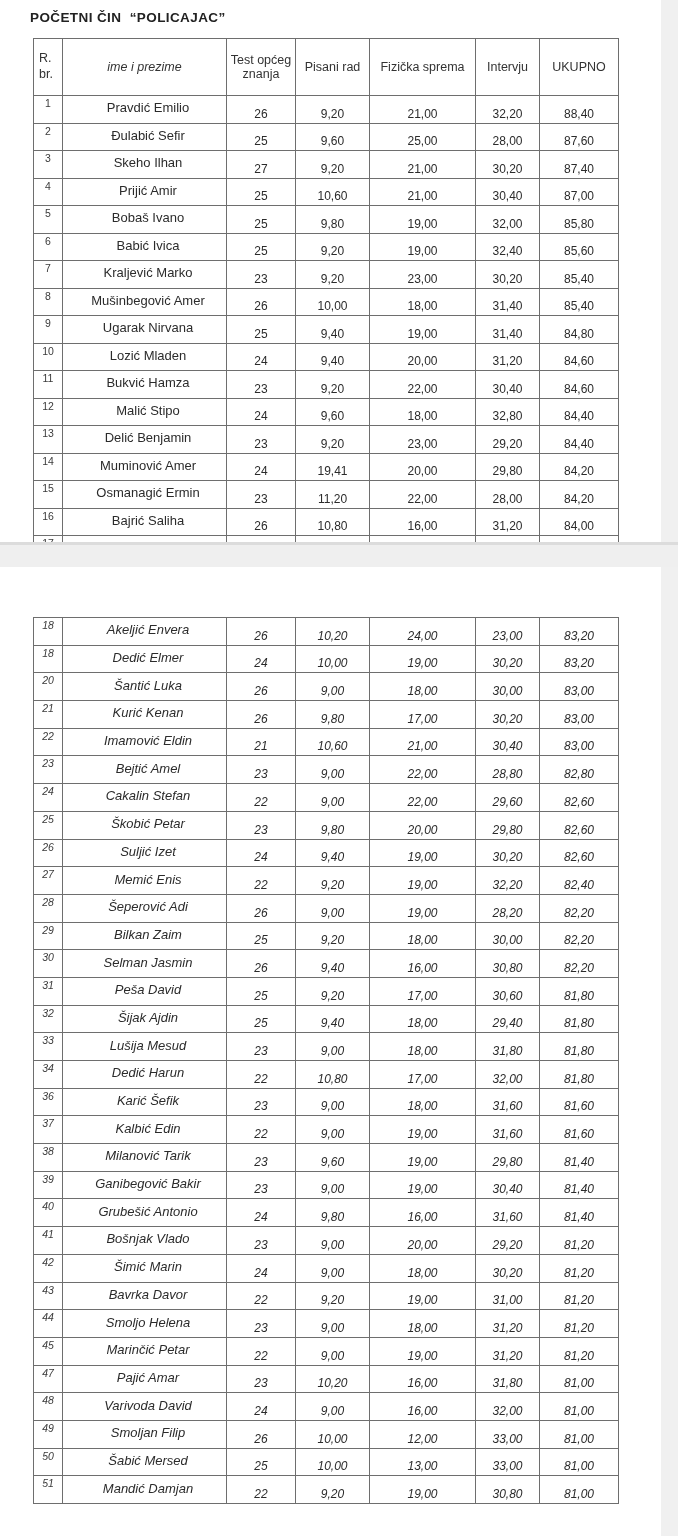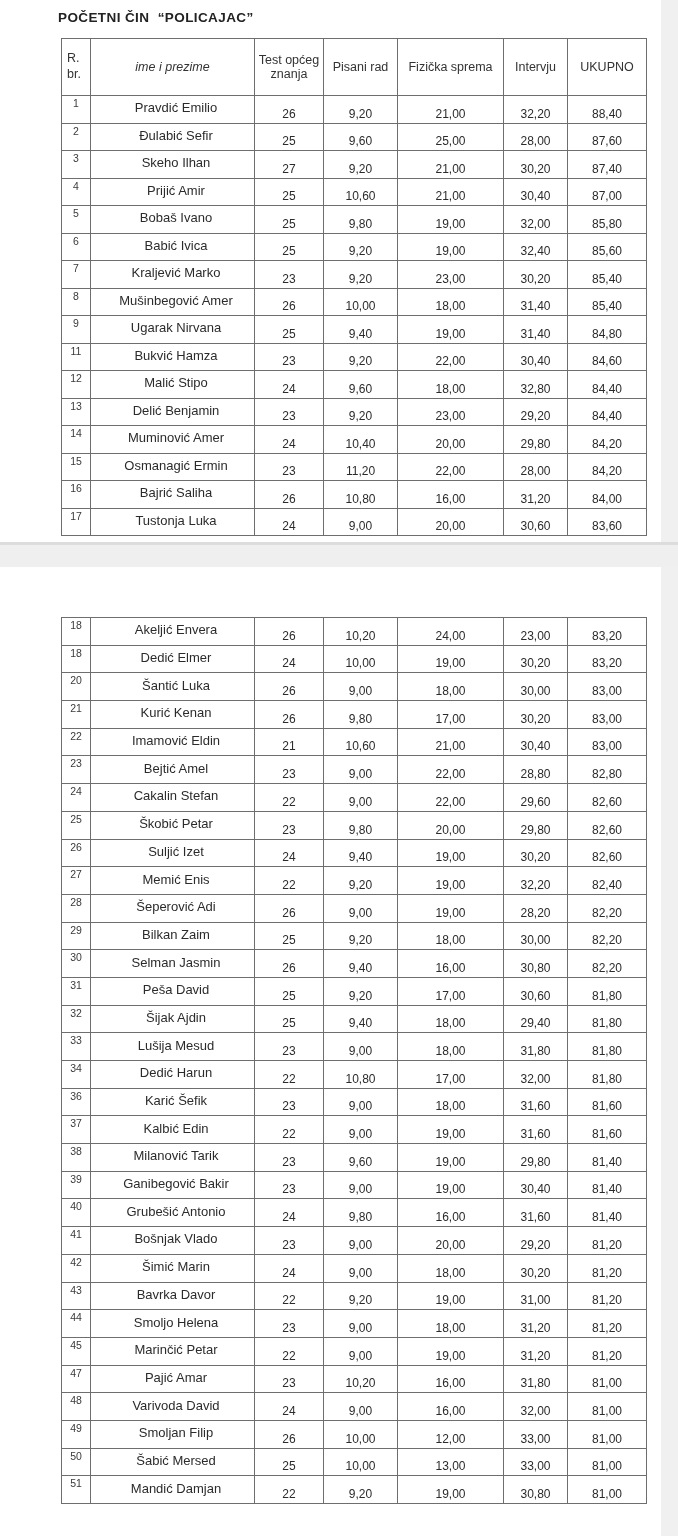--- a/index.html
+++ b/index.html
@@ -11,29 +11,29 @@
     overflow: hidden;
     position: relative;
   }
   .edge-strip {
     position: absolute;
     top: 0; right: 0;
     width: 17px; height: 1536px;
     background: #f0f0f0;
     z-index: 1;
   }
-  .page { position: relative; z-index: 2; padding-left: 28px; }
+  .page { position: relative; z-index: 2; }
   .page-1 { height: 542px; }
   .page-gap {
     position: relative; z-index: 3;
     height: 22px;
     background: #efefef;
     border-top: 3px solid #dcdcdc;
   }
-  .page-2 { height: 969px; padding-top: 50px; box-sizing: border-box; }
+  .page-2 { height: 969px; padding-top: 50px; box-sizing: border-box; font-style: italic; }
   .doc-title {
     margin: 0;
     padding: 10px 0 0 30px;
     font-size: 13.5px;
     font-weight: bold;
     letter-spacing: 0.4px;
     white-space: pre;
     color: #222222;
   }
   table.results {
@@ -191,20 +191,29 @@
         <tr>
     <td class="c-rank">9</td>
     <td class="c-name">Ugarak Nirvana</td>
     <td class="c-num">25</td>
     <td class="c-num">9,40</td>
     <td class="c-num">19,00</td>
     <td class="c-num">31,40</td>
     <td class="c-num">84,80</td>
   </tr>
         <tr>
+    <td class="c-rank">10</td>
+    <td class="c-name">Lozić Mladen</td>
+    <td class="c-num">24</td>
+    <td class="c-num">9,40</td>
+    <td class="c-num">20,00</td>
+    <td class="c-num">31,20</td>
+    <td class="c-num">84,60</td>
+  </tr>
+        <tr>
     <td class="c-rank">11</td>
     <td class="c-name">Bukvić Hamza</td>
     <td class="c-num">23</td>
     <td class="c-num">9,20</td>
     <td class="c-num">22,00</td>
     <td class="c-num">30,40</td>
     <td class="c-num">84,60</td>
   </tr>
         <tr>
     <td class="c-rank">12</td>
@@ -221,21 +230,21 @@
     <td class="c-num">23</td>
     <td class="c-num">9,20</td>
     <td class="c-num">23,00</td>
     <td class="c-num">29,20</td>
     <td class="c-num">84,40</td>
   </tr>
         <tr>
     <td class="c-rank">14</td>
     <td class="c-name">Muminović Amer</td>
     <td class="c-num">24</td>
-    <td class="c-num">10,40</td>
+    <td class="c-num">19,41</td>
     <td class="c-num">20,00</td>
     <td class="c-num">29,80</td>
     <td class="c-num">84,20</td>
   </tr>
         <tr>
     <td class="c-rank">15</td>
     <td class="c-name">Osmanagić Ermin</td>
     <td class="c-num">23</td>
     <td class="c-num">11,20</td>
     <td class="c-num">22,00</td>

